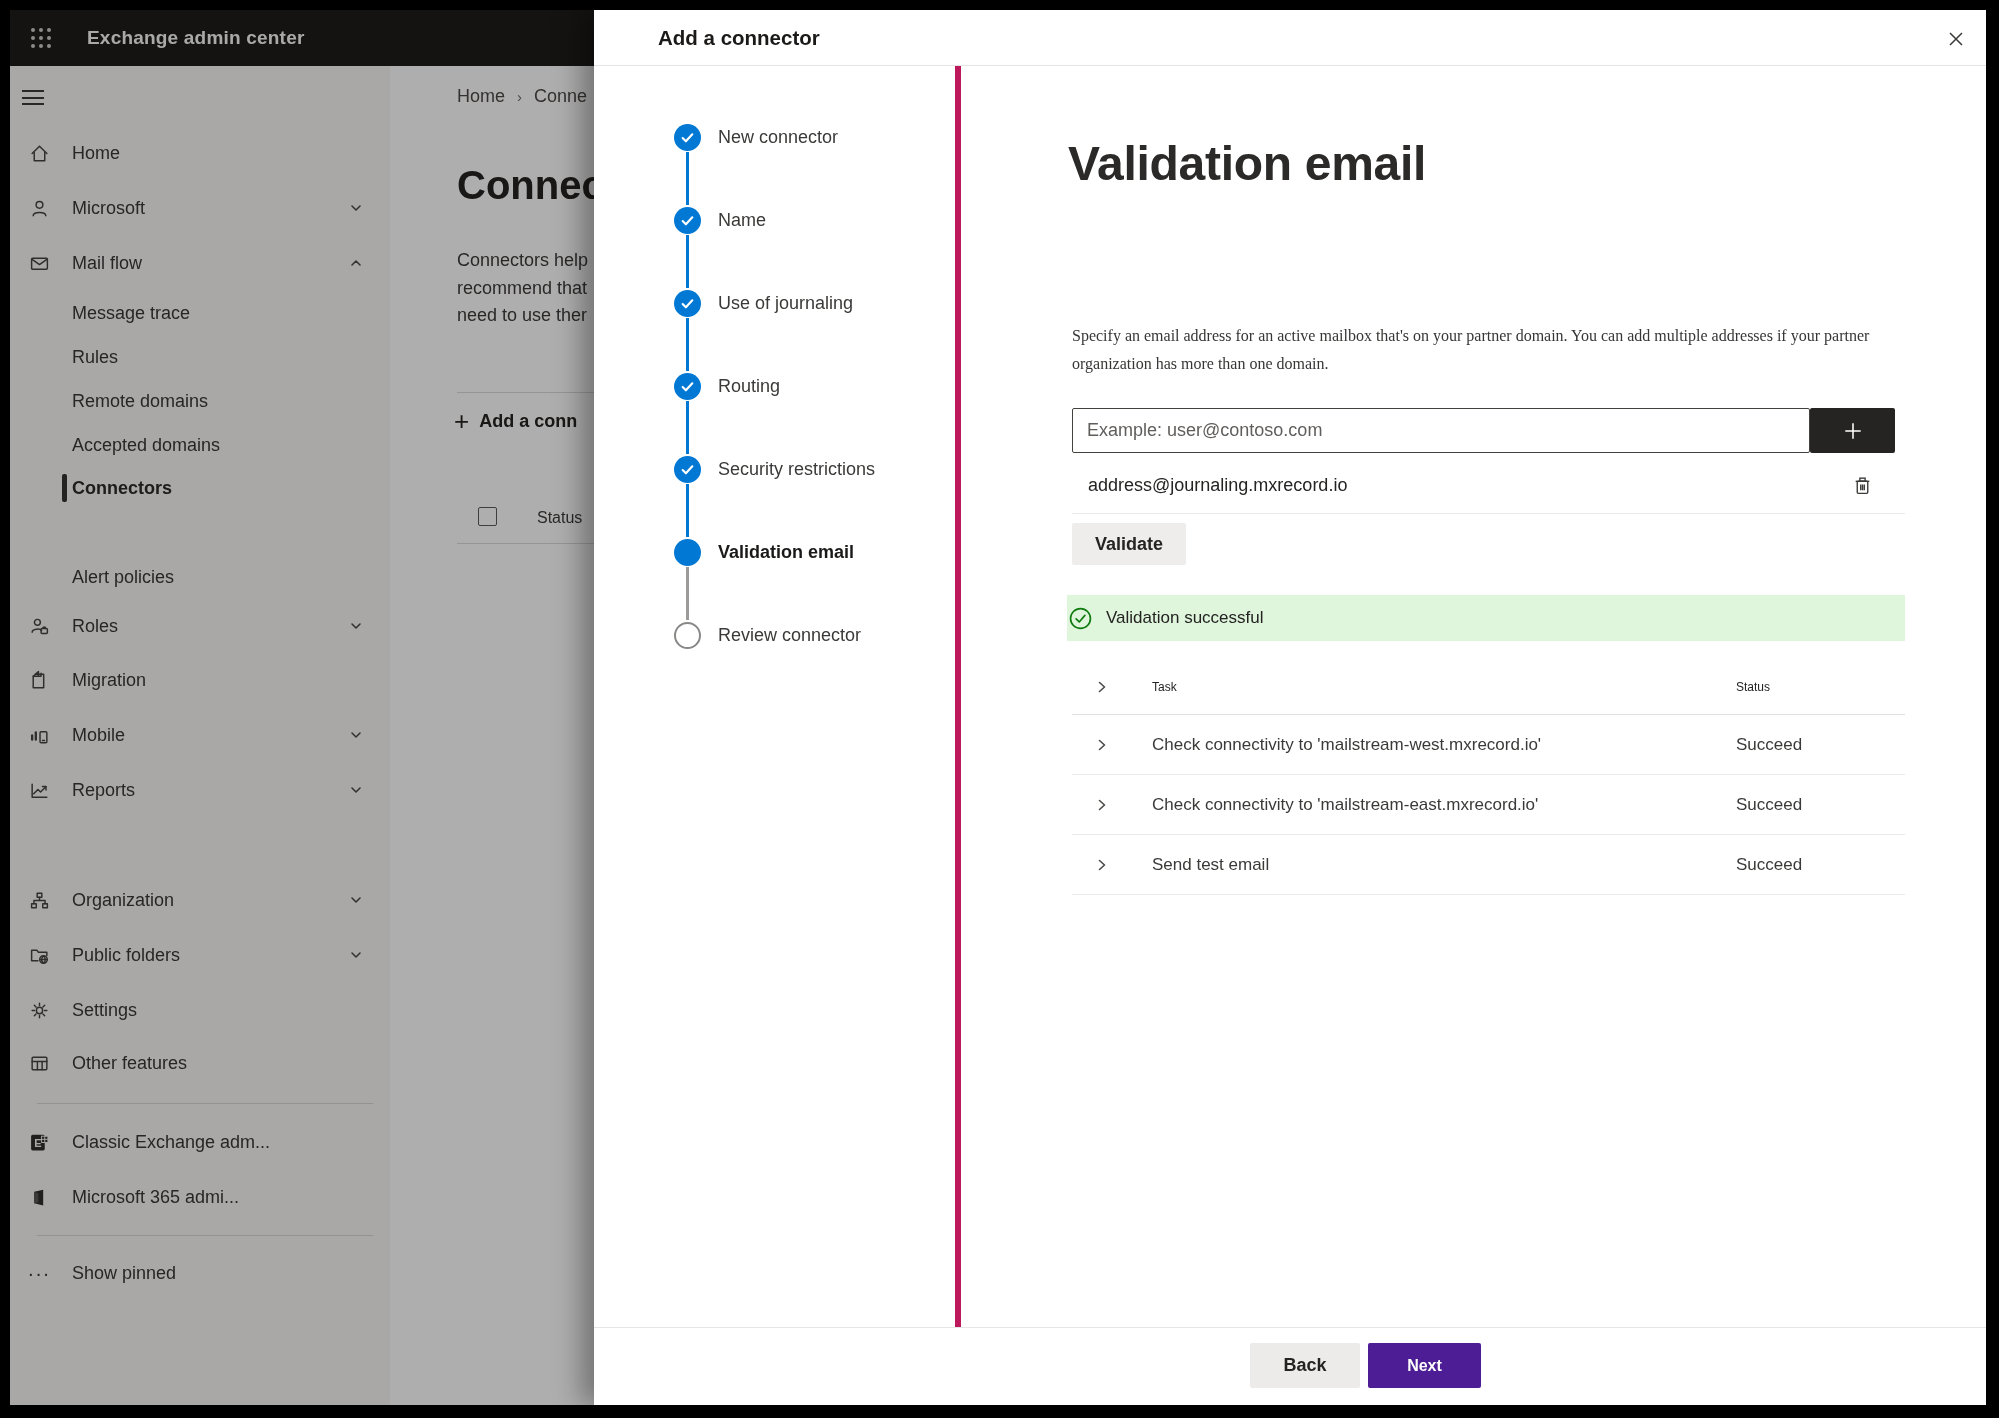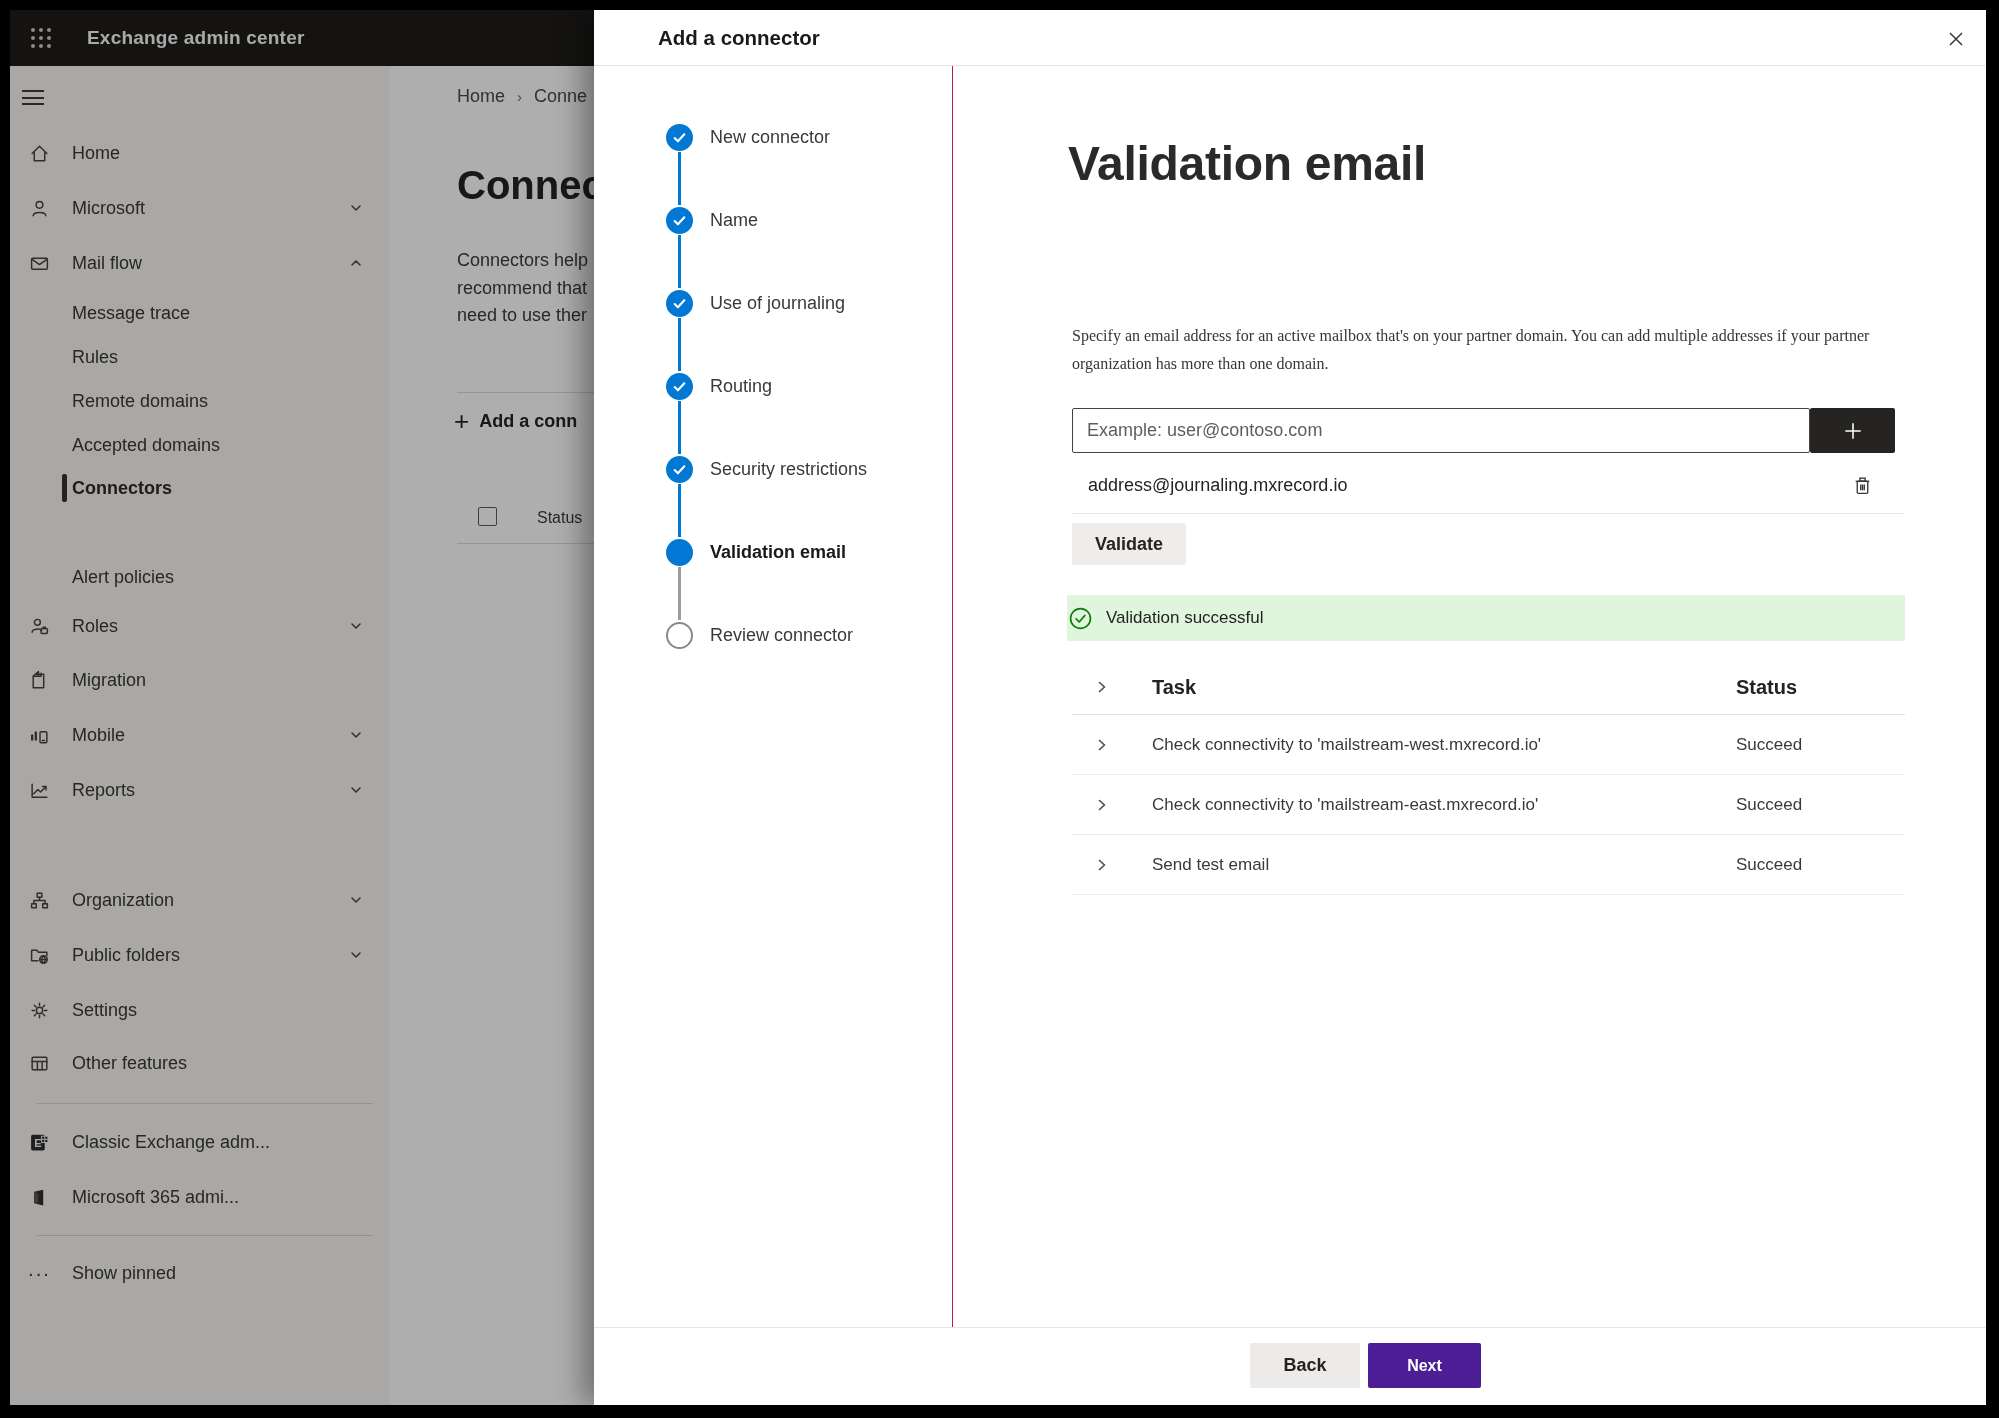--- a/index.html
+++ b/index.html
@@ -45,21 +45,21 @@
 
   
   .dim { position:absolute; left:0; top:0; width:100%; height:100%; background:rgba(0,0,0,.30); z-index:5; }
 
   
   .dialog { position:absolute; left:584px; top:0; width:1392px; height:1395px; background:#fff; z-index:10; box-shadow:-12px 0 26px rgba(0,0,0,.35); }
   .dlg-header { position:absolute; left:0; top:0; width:100%; height:56px; border-bottom:1px solid #e6e4e2; }
   .dlg-title { position:absolute; left:64px; top:0; height:56px; line-height:56px; font-size:20.5px; font-weight:700; color:#1b1a19; }
   .dlg-close { position:absolute; right:16px; top:15px; width:28px; height:28px; display:flex; align-items:center; justify-content:center; cursor:pointer; background:none; border:none; }
 
-  .rail { position:absolute; left:8px; top:56px; width:351px; height:1261px; border-right:1px solid #be185d; }
+  .rail { position:absolute; left:16px; top:56px; width:351px; height:1261px; border-right:6px solid #be185d; }
   .step { position:absolute; left:64px; height:28px; display:flex; align-items:center; }
   .step-circle { width:27px; height:27px; border-radius:50%; flex:none; display:flex; align-items:center; justify-content:center; }
   .step.complete .step-circle { background:#0078d4; }
   .step.current .step-circle { background:#0078d4; }
   .step.upcoming .step-circle { background:#fff; border:2px solid #8a8886; }
   .step-label { margin-left:17px; font-size:18px; color:#3b3a39; white-space:nowrap; }
   .step.current .step-label { font-weight:700; color:#1b1a19; }
   .step-line { position:absolute; left:76px; width:3px; }
   .step-line.blue { background:#0078d4; }
   .step-line.gray { background:#9d9b99; }
@@ -74,21 +74,21 @@
   .thin-div { position:absolute; left:478px; width:833px; height:1px; background:#ebe9e7; }
   .validate-btn { position:absolute; left:478px; top:513px; width:114px; height:42px; background:#efedec; border:none; border-radius:2px; font-size:18px; font-weight:600; color:#252423; font-family:"Liberation Sans",sans-serif; cursor:pointer; }
   .banner { position:absolute; left:473px; top:585px; width:838px; height:46px; background:#dff6dd; display:flex; align-items:center; padding-left:2px; }
   .banner-text { margin-left:14px; font-size:17px; color:#242322; }
 
   .tbl-row { position:absolute; left:478px; width:833px; display:flex; align-items:center; }
   .tbl-header { top:650px; height:55px; border-bottom:1px solid #e3e1df; font-weight:700; color:#242322; }
   .tbl-r { height:60px; border-bottom:1px solid #eceae8; color:#3b3a39; }
   .tbl-chevron { position:absolute; left:22px; width:16px; height:16px; cursor:pointer; }
   .cell-task { position:absolute; left:80px; font-size:17px; white-space:nowrap; }
-  .tbl-header .cell-task, .tbl-header .cell-status { font-size:20px; font-weight:700; }
+  .tbl-header .cell-task, .tbl-header .cell-status { font-size:12px; font-weight:400; }
   .cell-status { position:absolute; left:664px; font-size:17px; }
 
   .dlg-footer-line { position:absolute; left:0; top:1317px; width:100%; height:1px; background:#e8e6e4; }
   .back-btn { position:absolute; left:656px; top:1333px; width:110px; height:45px; background:#edebe9; border:none; border-radius:2px; font-size:18px; font-weight:600; color:#242322; font-family:"Liberation Sans",sans-serif; cursor:pointer; }
   .next-btn { position:absolute; left:774px; top:1333px; width:113px; height:45px; background:#4c1d95; border:none; border-radius:2px; font-size:16px; font-weight:600; color:#fff; font-family:"Liberation Sans",sans-serif; cursor:pointer; }
 </style>
 </head>
 <body>
 
 <div class="canvas">

